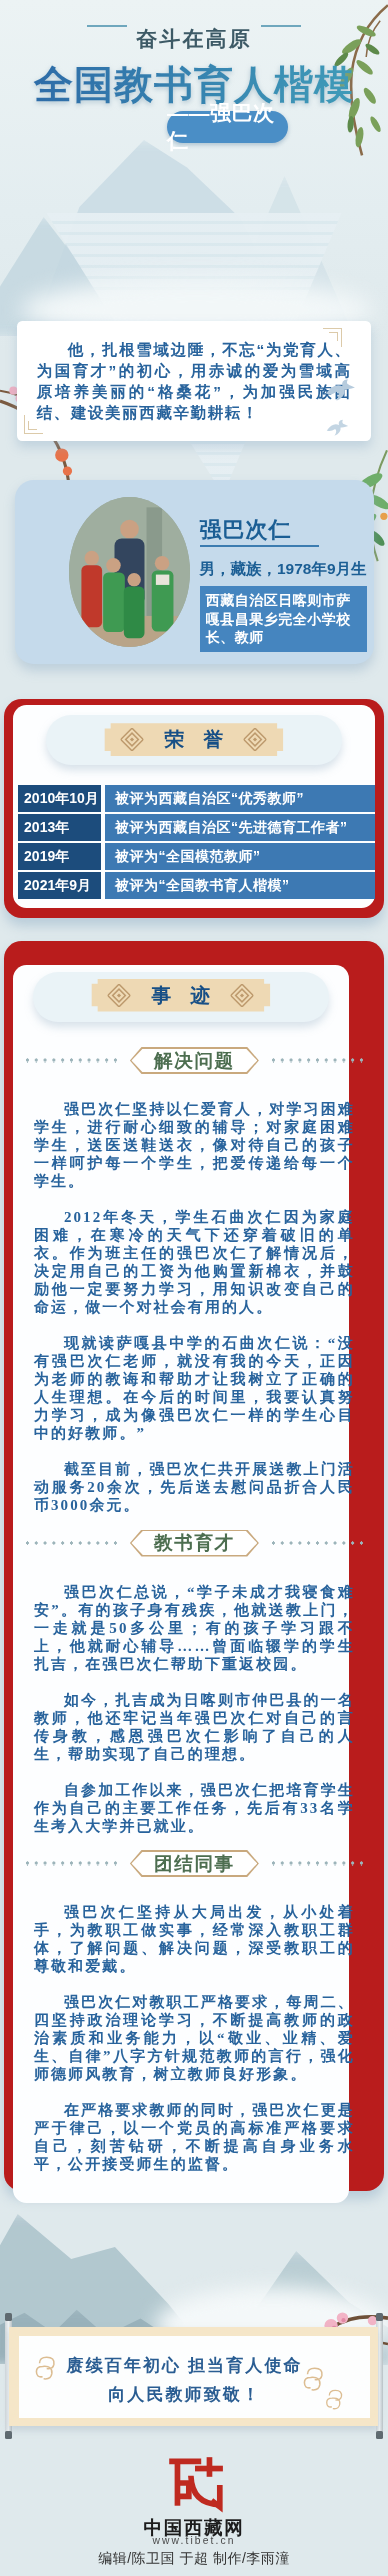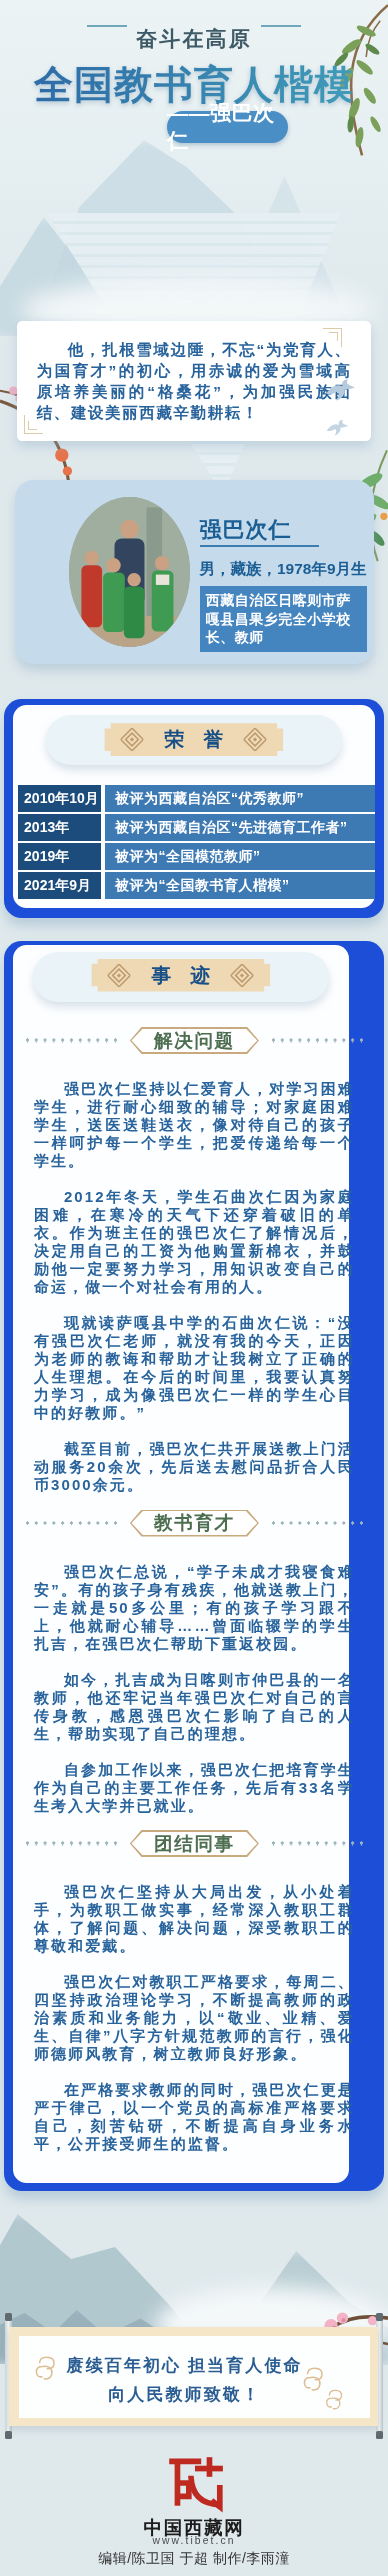--- a/index.html
+++ b/index.html
@@ -31,21 +31,21 @@
               font-size:39px;font-weight:900;letter-spacing:1px;
               background:linear-gradient(90deg,#2e6da8 10%,#3f9ab8 90%);
               -webkit-background-clip:text;background-clip:text;color:transparent;
               filter:drop-shadow(0 2.6px 2.6px rgba(130,160,180,.55));}
   .subtitle-pill{position:absolute;left:167px;top:111px;width:121px;height:32px;
                  background:#4a8ec6;border-radius:16px;display:flex;align-items:center;
                  justify-content:center;color:#fff;font-size:21px;font-weight:800;
                  letter-spacing:0.5px;box-shadow:0 2.1px 4.1px rgba(90,130,160,.4);}
 
   
-  .card-outer{position:absolute;background:#1d4ed8;border-radius:17.6px;
+  .card-outer{position:absolute;background:#b91c1c;border-radius:17.6px;
               box-shadow:0 7.2px 11.4px rgba(140,170,195,.45);}
   .card-inner{position:absolute;background:#fdfeff;border-radius:13.5px;}
 
   .intro-card{position:absolute;left:17px;top:321px;width:354px;height:120px;background:#fff;
               border-radius:5.2px;box-shadow:0 5.2px 10.3px rgba(145,175,200,.4);}
   .intro-text{position:absolute;left:19.7px;top:17.6px;width:315px;font-size:15.5px;line-height:21px;
               font-weight:800;color:#28639c;letter-spacing:1.6px;text-align:justify;text-indent:2em;margin:0;}
   .corner{position:absolute;width:17.6px;height:17.6px;border:1px solid #d9c5a0;opacity:.9;}
   .corner.tr{right:29px;top:7.2px;border-left:none;border-bottom:none;}
   .corner.tr:after{content:"";position:absolute;right:2.6px;top:2.6px;width:8.3px;height:8.3px;
@@ -91,21 +91,21 @@
       background-size:8.8px 4.1px;background-repeat:repeat-x;background-position:center;}
   .hexwrap{width:129px;height:27px;margin:0 11.4px;position:relative;flex:none;}
   .hex-o{position:absolute;inset:0;background:#c9a97e;
          clip-path:polygon(9% 0,91% 0,100% 50%,91% 100%,9% 100%,0 50%);}
   .hex-i{position:absolute;inset:1.6px;background:#fff;
          clip-path:polygon(9% 0,91% 0,100% 50%,91% 100%,9% 100%,0 50%);
          display:flex;align-items:center;justify-content:center;}
   .hex-i span{font-family:"Liberation Serif","DejaVu Serif",serif;font-size:18.6px;font-weight:900;
               color:#4d6e50;letter-spacing:1.6px;}
   .para{font-size:15px;line-height:18px;letter-spacing:2.1px;font-weight:700;color:#28639c;
-        text-align:justify;text-indent:2em;margin:0 0 18px;}
+        text-align:justify;text-indent:2em;margin:0 0 18px;font-family:Liberation Serif, serif;}
   .para.gap-b{margin-bottom:15.5px;}
   .mt-h{margin-top:15.5px;}
 
   
   .mtn.b1{left:-26px;top:2214px;width:243px;height:150px;background:#a3bcc6;opacity:.75;
           clip-path:polygon(18% 0,40% 30%,58% 22%,80% 60%,100% 100%,0 100%,4% 40%);}
   .mtn.b2{left:217px;top:2251px;width:176px;height:114px;background:#aac2cb;opacity:.7;
           clip-path:polygon(45% 0,75% 45%,100% 70%,100% 100%,0 100%);}
   .mtn.b3{left:-10.3px;top:2307px;width:290px;height:57px;background:#8fa8b2;opacity:.7;
           clip-path:polygon(0 40%,12% 10%,22% 45%,30% 5%,40% 50%,52% 20%,64% 60%,80% 45%,100% 100%,0 100%);}
@@ -286,21 +286,21 @@
         </div>
         <div class="honor-row">
           <div class="h-date">2021年9月</div>
           <div class="h-award">被评为“全国教书育人楷模”</div>
         </div>
       </div>
     </div>
   </div>
 
   <div class="card-outer" style="left:4.1px;top:941px;width:380px;height:1250px">
-    <div class="card-inner" style="left:8.8px;top:4px;width:336px;height:1238px">
+    <div class="card-inner" style="left:8.8px;top:24px;width:336px;height:1238px">
       <div class="banner-strip" style="top:7.2px"></div>
       <div class="banner" style="top:13.5px">
         <svg width="23" height="23" viewBox="0 0 46 46">
           <g fill="none" stroke="#bd9a6d" stroke-width="3" transform="rotate(45 23 23)">
             <rect x="7" y="7" width="32" height="32"></rect>
               <rect x="14" y="14" width="18" height="18"></rect>
             <rect x="20" y="20" width="6" height="6" fill="#bd9a6d" stroke="none"></rect>
           </g>
         </svg>
         <span class="bt">事 迹</span>

